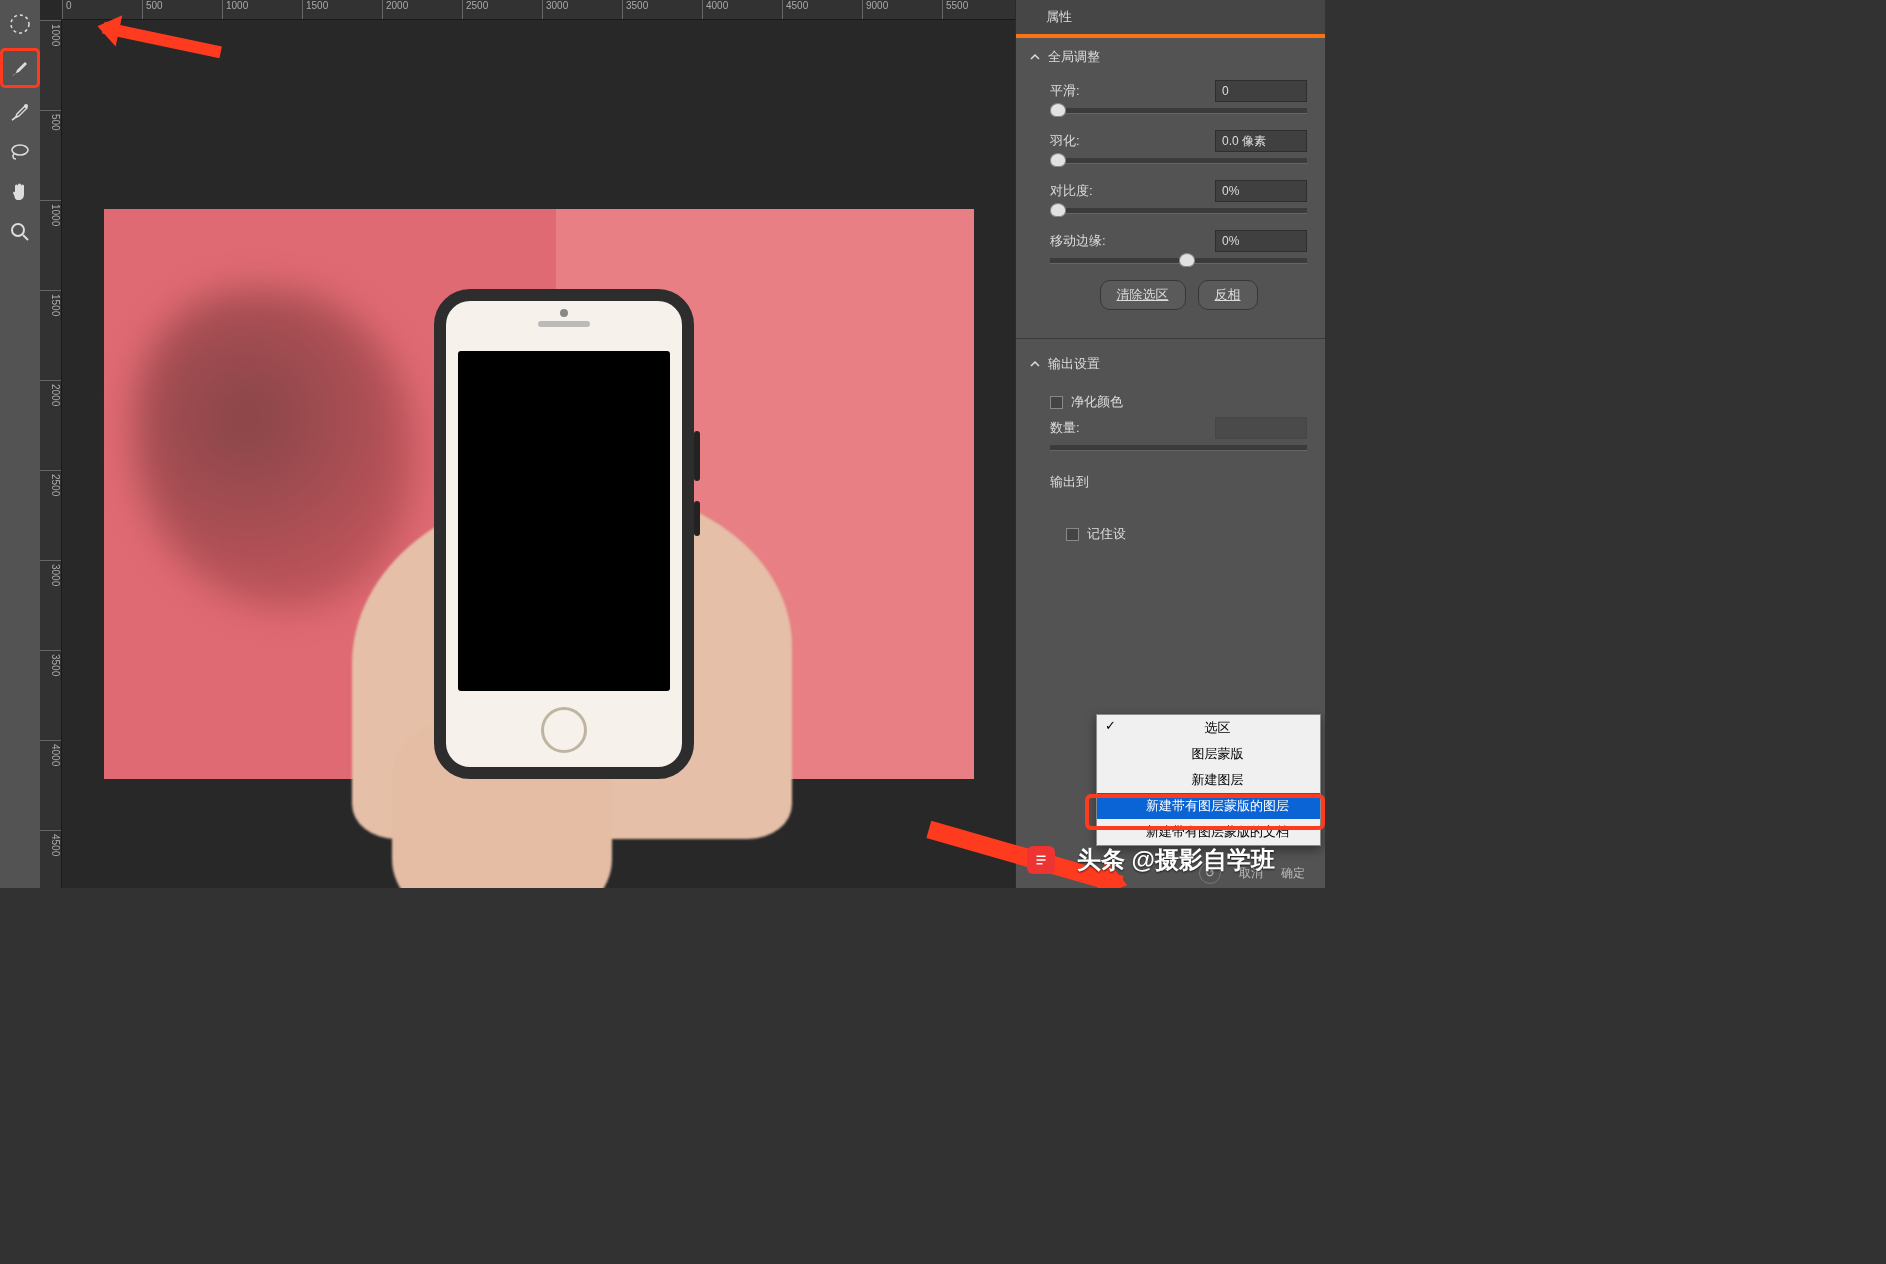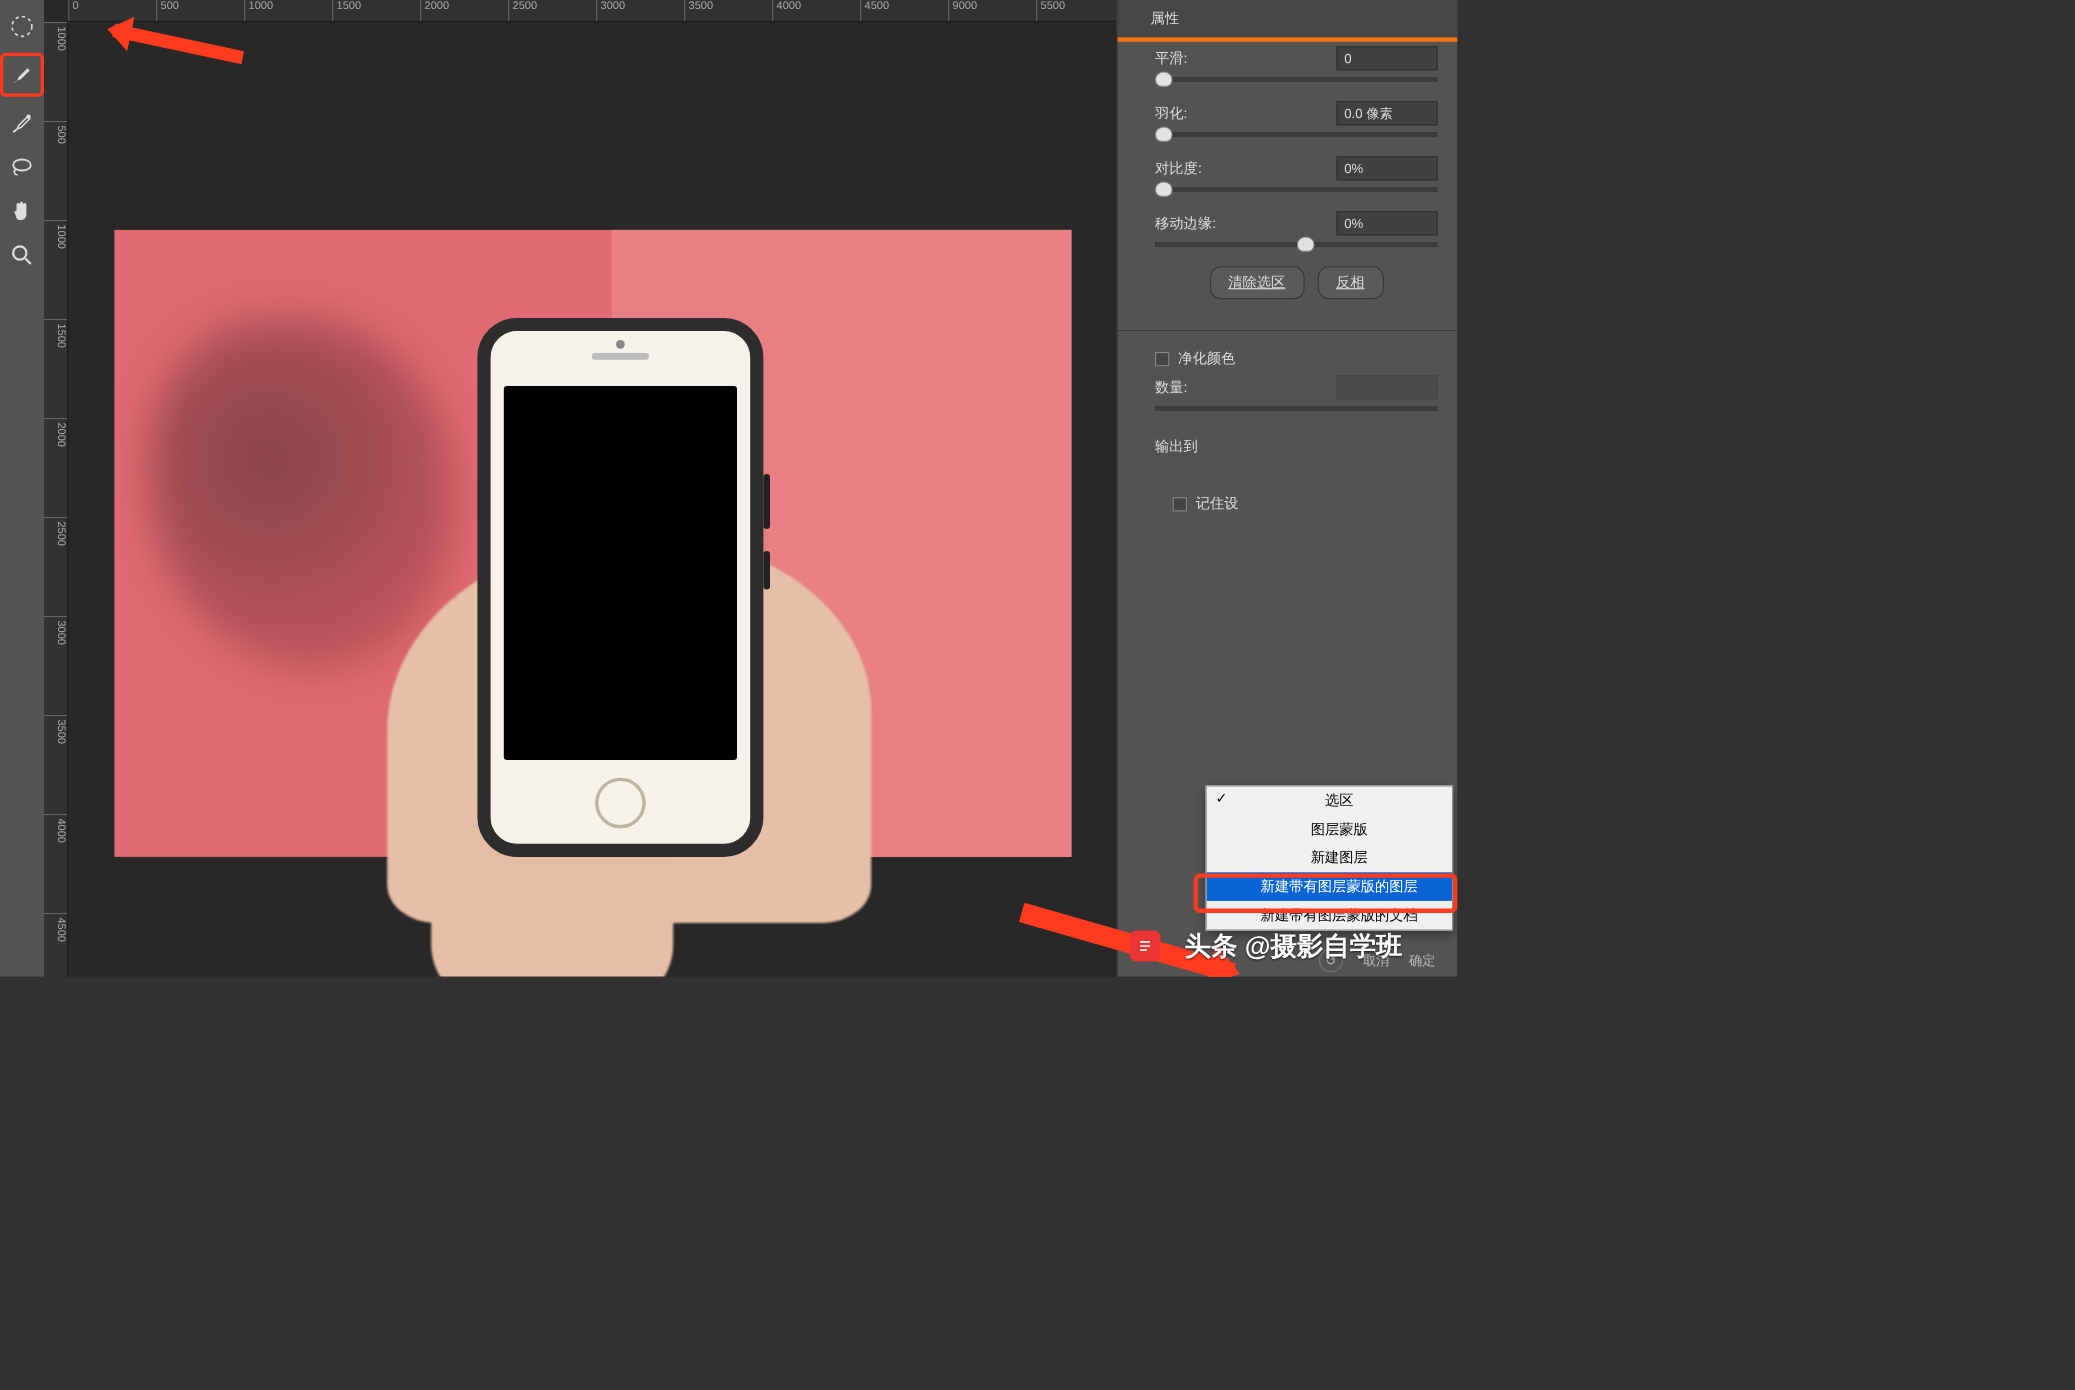--- a/index.html
+++ b/index.html
@@ -346,20 +346,26 @@
           <div class="side-btn2"></div>
         </div>
       </div>
     </div>
     <div class="arrow1"></div>
   </div>
 
   <div class="right-panel" style="position:relative;">
     <div class="panel-tab">属性</div>
 
+    <div class="section-header">
+      <svg class="chev" viewBox="0 0 10 10">
+          <path d="M1 3l4 4 4-4" stroke="#ddd" fill="none" stroke-width="1.5"></path>
+        </svg>
+      <span>全局调整</span>
+    </div>
     <div class="section-body">
       <div class="prop-row">
         <span class="prop-label">平滑:</span>
         <input class="prop-input" value="0" style="">
       </div>
       <div class="slider-track">
           <div class="slider-thumb" style="left:0"></div>
         </div>
 
       <div class="prop-row">
@@ -387,20 +393,26 @@
         </div>
 
       <div class="btn-row">
         <button class="ps-btn">清除选区</button>
         <button class="ps-btn">反相</button>
       </div>
     </div>
 
     <div class="divider"></div>
 
+    <div class="section-header">
+      <svg class="chev" viewBox="0 0 10 10">
+          <path d="M1 3l4 4 4-4" stroke="#ddd" fill="none" stroke-width="1.5"></path>
+        </svg>
+      <span>输出设置</span>
+    </div>
     <div class="section-body">
       <div class="checkbox-row">
         <div class="cbx"></div>
         <span>净化颜色</span>
       </div>
       <div class="prop-row disabled">
         <span class="prop-label">数量:</span>
         <input class="prop-input" disabled="" style="">
       </div>
       <div class="slider-track disabled"></div>

